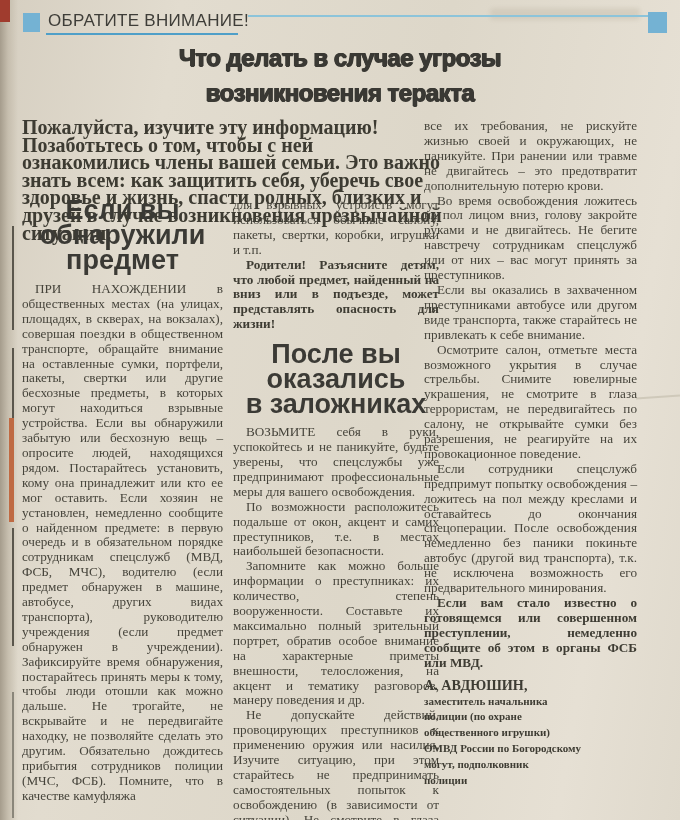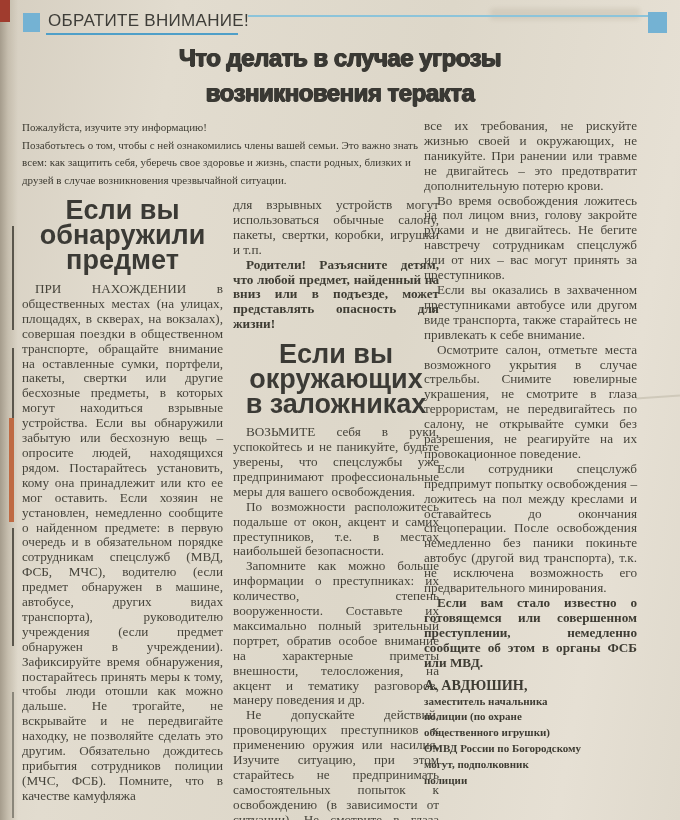--- a/index.html
+++ b/index.html
@@ -30,22 +30,22 @@
   .kicker-underline{position:absolute;left:46px;top:33px;width:192px;height:2px;background:#4f9fc8;}
   .kicker-rule{position:absolute;left:248px;top:15px;width:400px;height:2px;background:#8cc4da;}
 
   
   .headline{position:absolute;left:0;top:40px;width:680px;text-align:center;
     font-family:"Liberation Sans",sans-serif;font-weight:bold;font-size:24px;line-height:35px;
     color:#3a3934;letter-spacing:-0.5px;
     text-shadow:0.7px 0 0 #3a3934,-0.7px 0 0 #3a3934,0 0.5px 0 #3a3934;}
 
   
-  .intro{position:absolute;left:22px;top:119px;width:420px;font-weight:normal;
-    font-size:11px;line-height:17.6px;color:#3d3b32;}
+  .intro{position:absolute;left:22px;top:119px;width:420px;font-weight:bold;
+    font-size:20px;line-height:17.6px;color:#3d3b32;}
   .intro p{margin:0;}
 
   
   .col{position:absolute;font-size:13.2px;line-height:14.9px;text-align:justify;color:#46443b;}
   .col1{left:22px;top:198px;width:201px;}
   .col2{left:233px;top:198px;width:206px;}
   .col3{left:424px;top:119px;width:213px;}
   .col p{margin:0;text-indent:13px;}
   .col p.no-indent{text-indent:0;}
   .col p.bold{font-weight:bold;color:#3e3c33;}
@@ -94,21 +94,21 @@
       <div>обнаружили</div>
       <div>предмет</div>
     </div>
     <p>ПРИ НАХОЖДЕНИИ в общественных местах (на улицах, площадях, в скверах, на вокзалах), совершая поездки в общественном транспорте, обращайте внимание на оставленные сумки, портфели, пакеты, свертки или другие бесхозные предметы, в которых могут находиться взрывные устройства. Если вы обнаружили забытую или бесхозную вещь – опросите людей, находящихся рядом. Постарайтесь установить, кому она принадлежит или кто ее мог оставить. Если хозяин не установлен, немедленно сообщите о найденном предмете: в первую очередь и в обязательном порядке сотрудникам спецслужб (МВД, ФСБ, МЧС), водителю (если предмет обнаружен в машине, автобусе, других видах транспорта), руководителю учреждения (если предмет обнаружен в учреждении). Зафиксируйте время обнаружения, постарайтесь принять меры к тому, чтобы люди отошли как можно дальше. Не трогайте, не вскрывайте и не передвигайте находку, не позволяйте сделать это другим. Обязательно дождитесь прибытия сотрудников полиции (МЧС, ФСБ). Помните, что в качестве камуфляжа</p>
   </div>
 
   <div class="col col2">
     <p class="no-indent">для взрывных устройств могут использоваться обычные салону, пакеты, свертки, коробки, игрушки и т.п.</p>
     <p class="bold">Родители! Разъясните детям, что любой предмет, найденный на вниз или в подъезде, может представлять опасность для жизни!</p>
     <div class="subhead">
-      <div>Если вы окружающих</div>
+      <div>После вы оказались</div>
       <div>в заложниках</div>
     </div>
     <p>ВОЗЬМИТЕ себя в руки, успокойтесь и не паникуйте, будьте уверены, что спецслужбы уже предпринимают профессиональные меры для вашего освобождения.</p>
     <p>По возможности расположитесь подальше от окон, акцент и самих преступников, т.е. в местах наибольшей безопасности.</p>
     <p>Запомните как можно больше информации о преступниках: их количество, степень вооруженности. Составьте их максимально полный зрительный портрет, обратив особое внимание на характерные приметы внешности, телосложения, на акцент и тематику разговоров, манеру поведения и др.</p>
     <p>Не допускайте действий, провоцирующих преступников к применению оружия или насилия. Изучите ситуацию, при этом старайтесь не предпринимать самостоятельных попыток к освобождению (в зависимости от ситуации). Не смотрите в глаза преступникам, не ведите себя вызывающе, выполняйте</p>
   </div>
 
   <div class="col col3">
     <p class="no-indent">все их требования, не рискуйте жизнью своей и окружающих, не паникуйте. При ранении или травме не двигайтесь – это предотвратит дополнительную потерю крови.</p>

